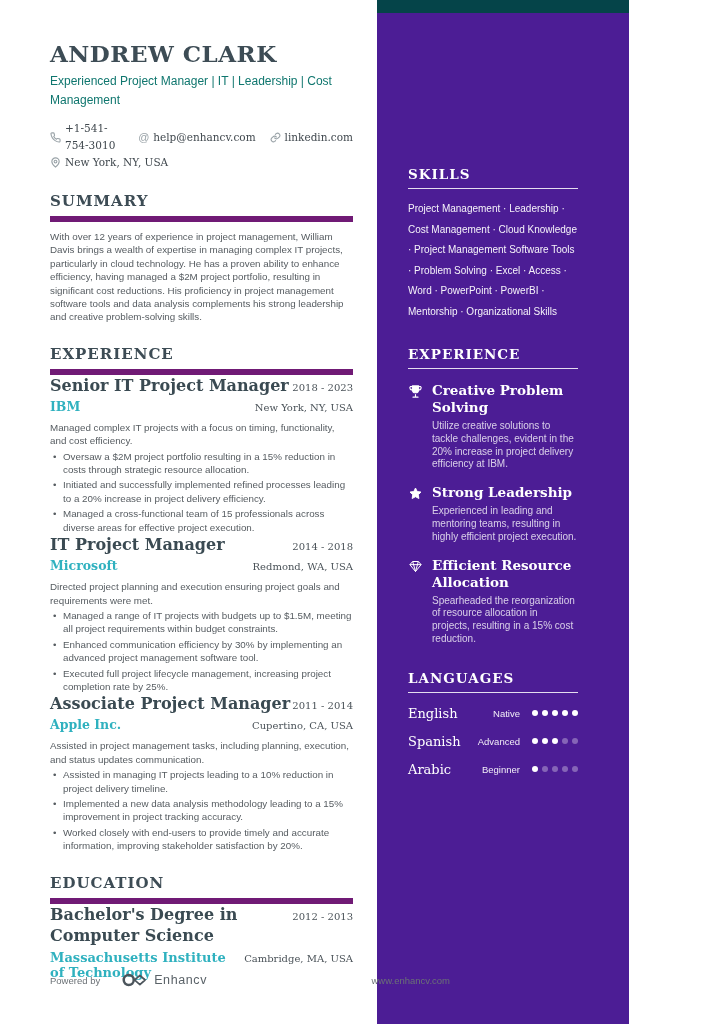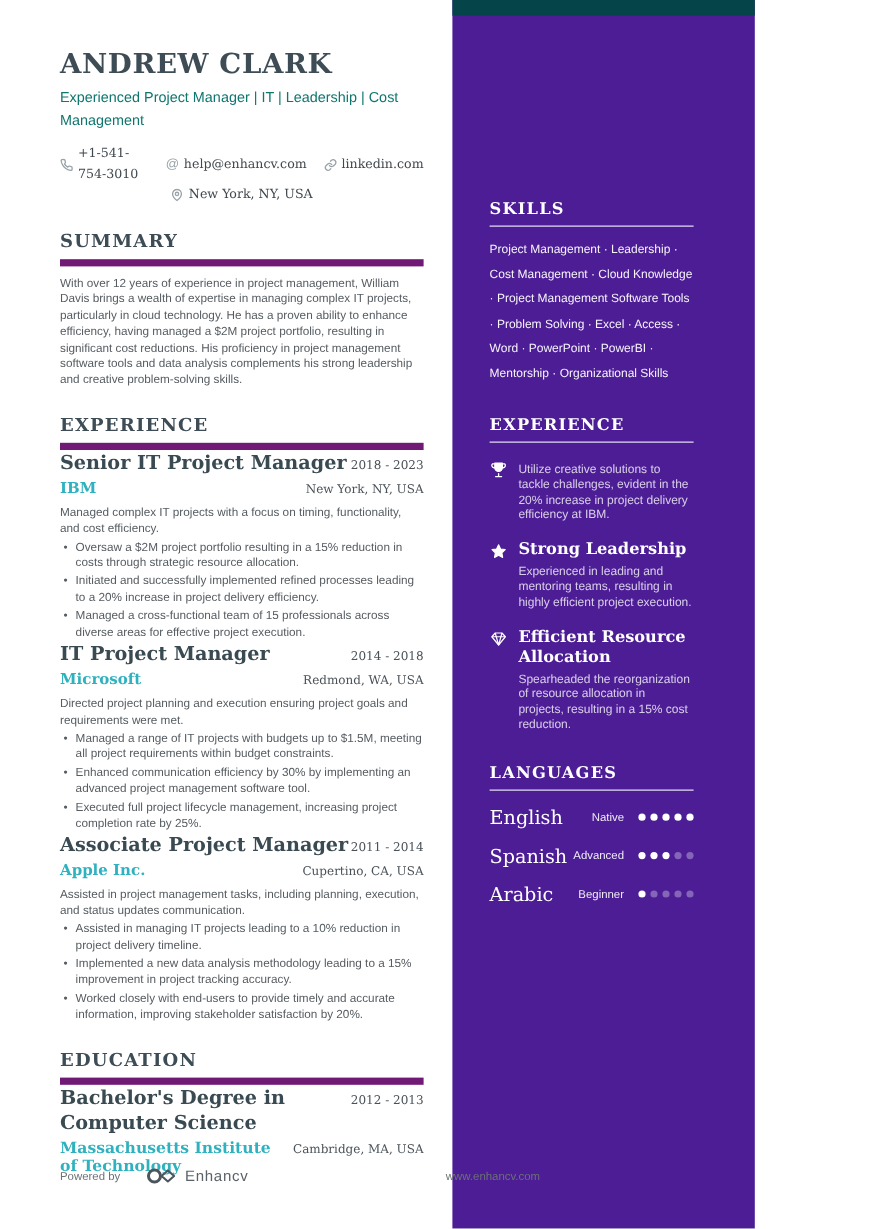--- a/index.html
+++ b/index.html
@@ -7,21 +7,21 @@
   body { font-family:"Liberation Sans", sans-serif; }
   .page { position:relative; width:724px; height:1024px; background:#fff; overflow:hidden; display:flex; }
 
   
   .main { width:377px; padding:0 24px 0 50px; position:relative; }
 
   .name { margin-top:40px; font-family:"DejaVu Serif", serif; font-weight:700; font-size:23px; letter-spacing:.5px; color:#3d4c55; }
   .headline { margin-top:5px; font-size:12px; line-height:19px; color:#0f766e; max-width:398px; }
 
   .contacts { margin-top:10px; font-family:"DejaVu Serif", serif; font-size:10.5px; color:#40484e; }
-  .contact-row { display:flex; align-items:center; gap:14px; line-height:17px;justify-content:center; }
+  .contact-row { display:flex; align-items:center; gap:14px; line-height:17px; }
   .contact-item { display:flex; align-items:center; gap:4px; }
   .cicon { display:inline-flex; width:11px; height:11px; color:#9aa3a8; flex:none; }
   .cicon svg { width:11px; height:11px; }
   .at-glyph { font-family:"Liberation Sans", sans-serif; font-size:11px; color:#9aa3a8; line-height:11px; }
 
   .section { margin-top:21px; }
   .sec-head { font-family:"DejaVu Serif", serif; font-weight:700; font-size:15px; letter-spacing:1px; color:#3d4c55; padding-bottom:6px; border-bottom:6px solid #701a75; }
 
   .body-text { font-size:9.8px; line-height:13.4px; color:#565c61; }
   .summary-text { margin-top:8px; max-width:398px; }
@@ -53,21 +53,21 @@
   .side-head { font-family:"DejaVu Serif", serif; font-weight:700; font-size:13.5px; letter-spacing:1px; color:#fff; padding-bottom:6px; border-bottom:1px solid rgba(255,255,255,.85); }
   .skills-text { margin-top:10px; font-size:10px; line-height:20.5px; color:rgba(255,255,255,.95); }
 
   .strength { display:flex; margin-top:13px; }
   .s-ico { width:24px; flex:none; padding-top:2px; }
   .s-ico svg { width:15px; height:15px; }
   .s-title { font-family:"DejaVu Serif", serif; font-weight:600; font-size:13.5px; line-height:17px; color:#fff; }
   .s-text { margin-top:4px; font-size:10px; line-height:12.8px; color:rgba(255,255,255,.78); }
 
   .lang-row { display:flex; align-items:center; margin-top:13px; }
-  .lang-name { font-family:"DejaVu Serif", serif; font-size:16px; color:#fff; flex:none; }
+  .lang-name { font-family:"DejaVu Serif", serif; font-size:13px; color:#fff; flex:none; }
   .lang-level { margin-left:auto; font-size:9.5px; color:rgba(255,255,255,.92); }
   .lang-dots { margin-left:12px; display:flex; gap:4px; flex:none; }
   .dot { width:6px; height:6px; border-radius:50%; background:#fff; display:inline-block; }
   .dot.dim { background:rgba(255,255,255,.32); }
 </style>
 </head>
 <body>
 
 <div class="page">
 
@@ -217,20 +217,21 @@
         <div class="side-head">EXPERIENCE</div>
 
         <div class="strength">
           <span class="s-ico">
             <svg viewBox="0 0 24 24" fill="none" stroke="#fff" stroke-width="1.8" stroke-linecap="round" stroke-linejoin="round">
                 <path d="M8 21h8M12 17v4M7 3h10v6a5 5 0 0 1-10 0z" fill="#fff"></path>
                 <path d="M7 4H4a3 3 0 0 0 3.2 5M17 4h3a3 3 0 0 1-3.2 5"></path>
               </svg>
           </span>
           <div>
+            <div class="s-title">Creative Problem Solving</div>
             <div class="s-text">Utilize creative solutions to tackle challenges, evident in the 20% increase in project delivery efficiency at IBM.</div>
           </div>
         </div>
 
         <div class="strength">
           <span class="s-ico">
             <svg viewBox="0 0 24 24" fill="#fff" stroke="#fff" stroke-width="1.5" stroke-linejoin="round">
                 <path d="M12 3.2l2.7 5.6 6.1.9-4.4 4.2 1 6.1-5.4-2.9-5.4 2.9 1-6.1L3.2 9.7l6.1-.9z"></path>
               </svg>
           </span>

